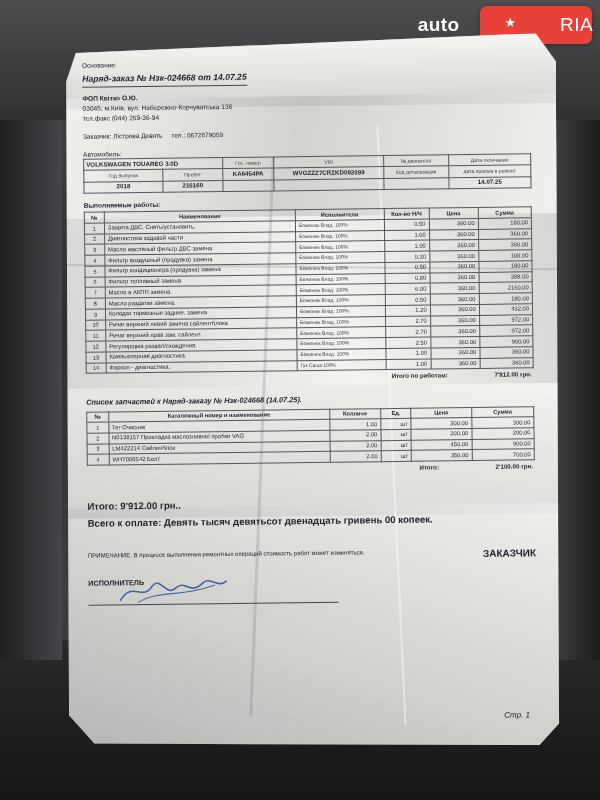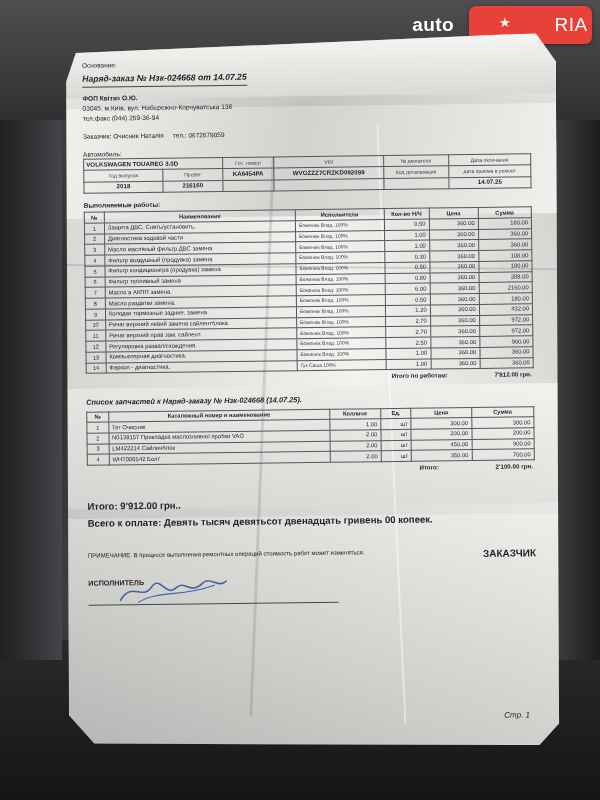--- a/index.html
+++ b/index.html
@@ -31,21 +31,21 @@
   .bd1 { top: 0; height: 120px; background: linear-gradient(180deg,#4e4e50,#303032); }
   .bd2 { top: 640px; height: 160px; background: linear-gradient(180deg,#2a2a2c,#151516); }
   .bd3 { top: 120px; left: 0; width: 62px; height: 540px; background: linear-gradient(90deg,#202021,#45454a); }
   .bd4 { top: 120px; left: 540px; width: 60px; height: 540px; background: linear-gradient(90deg,#4a4a4e,#1c1c1e); }
 
   
   .logo {
     position: absolute;
     top: 6px;
     right: 8px;
-    width: 123px;
+    width: 112px;
     height: 38px;
     border-radius: 7px;
     background: #e8413a;
     display: flex;
     align-items: center;
     justify-content: center;
     color: #fff;
     box-shadow: 0 1px 4px rgba(0,0,0,0.4);
     gap: 43px;
   }
@@ -253,21 +253,21 @@
       <div class="lbl">Основание:</div>
       <div class="title-line">Наряд-заказ № Нзк-024668 от 14.07.25</div>
 
       <div class="org">
         <div class="bold">ФОП Квітко О.Ю.</div>
         <div>03045, м.Київ, вул. Набережно-Корчуватська 136</div>
         <div>тел.факс (044) 259-36-94</div>
       </div>
 
       <div class="customer">
-        <span>Заказчик: Очисник Наталія</span>
+        <span>Заказчик: Лістрова Девять</span>
         &nbsp;&nbsp;&nbsp;
         <span>тел.:</span>
         <span>0672679059</span>
       </div>
 
       <div class="auto-label">Автомобиль:</div>
 
       <table class="vehicle-table">
         <tbody>
             <tr>

